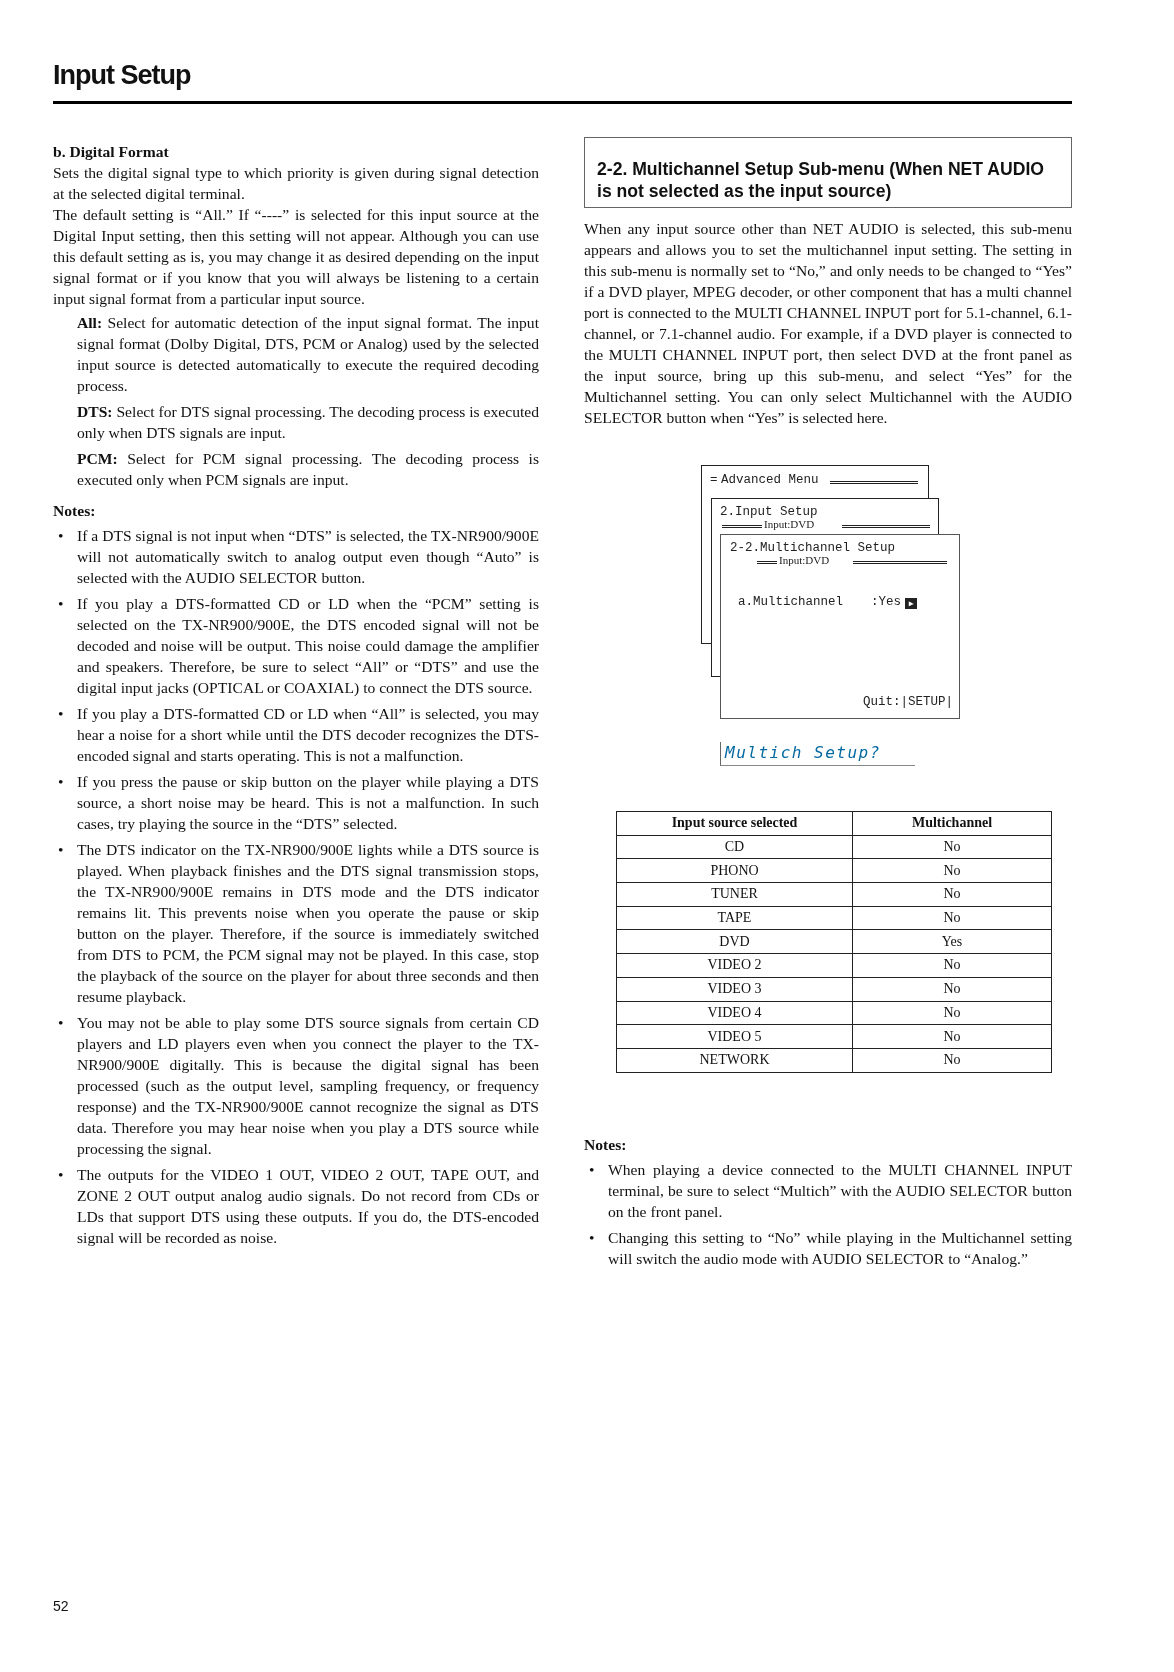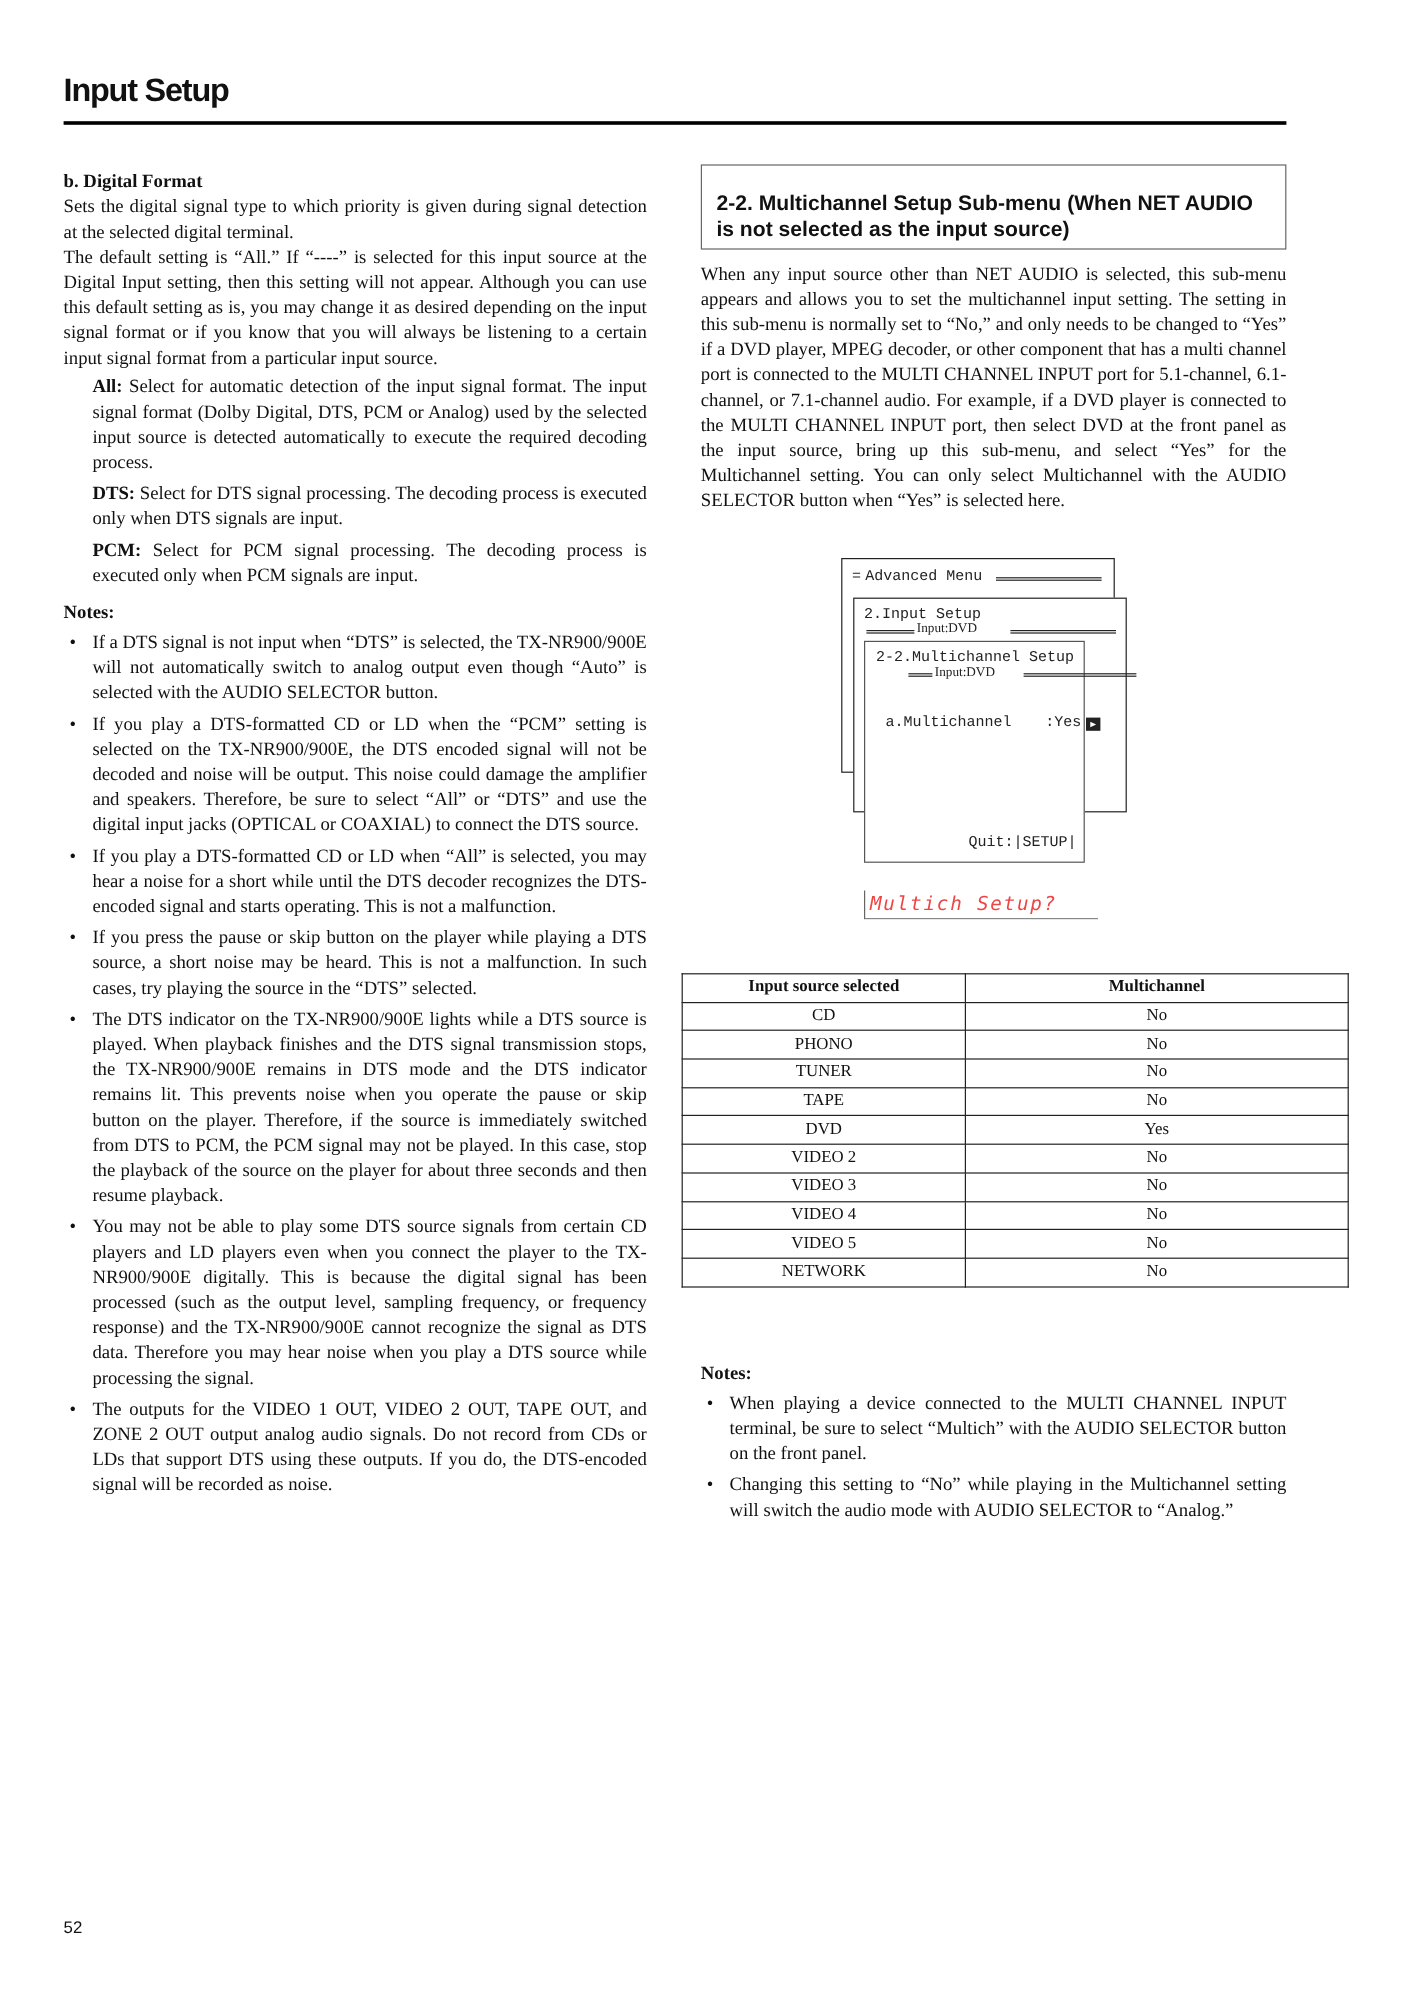--- a/index.html
+++ b/index.html
@@ -18,22 +18,22 @@
   ul.bullets li { position: relative; padding-left: 24px; margin-bottom: 5px; text-align: justify; }
   ul.bullets li::before { content: "\2022"; position: absolute; left: 5px; top: 0; }
   .box-head { border: 1.5px solid #666; padding: 20px 12px 5px 12px; font-family: "Liberation Sans", sans-serif; font-weight: bold; font-size: 17.6px; line-height: 22px; }
   .intro { margin-top: 10px; }
   .osd { position: absolute; font-family: "Liberation Mono", monospace; font-size: 12.5px; color: #222; }
   .osd-box { position: absolute; background: #fff; border: 1.3px solid #222; box-sizing: border-box; }
   .osd-box3 { border-color: #555; }
   .osd-line { position: absolute; white-space: pre; }
   .rule-dbl { position: absolute; height: 3px; border-top: 1px solid #222; border-bottom: 1px solid #222; box-sizing: border-box; }
   .yes-icon { display: inline-block; width: 12px; height: 11px; background: #222; color: #fff; font-size: 8px; line-height: 11px; text-align: center; vertical-align: -1px; margin-left: 4px; font-family: "DejaVu Sans Mono", monospace; }
-  .fp-display { position: absolute; left: 720px; top: 742px; width: 195px; height: 24px; border-left: 1px solid #666; border-bottom: 1px solid #888; font-family: "DejaVu Sans Mono", monospace; font-style: italic; font-size: 16px; letter-spacing: 1.5px; padding-left: 4px; box-sizing: border-box; line-height: 22px; color: #ef4444; }
-  table.mc { position: absolute; left: 568px; top: 811px; width: 556px; border-collapse: collapse; font-size: 14px; }
+  .fp-display { position: absolute; left: 720px; top: 742px; width: 195px; height: 24px; border-left: 1px solid #666; border-bottom: 1px solid #888; font-family: "DejaVu Sans Mono", monospace; font-style: italic; font-size: 16px; letter-spacing: 1.5px; padding-left: 4px; box-sizing: border-box; line-height: 22px; color: #0369a1; }
+  table.mc { position: absolute; left: 616px; top: 811px; width: 436px; border-collapse: collapse; font-size: 14px; }
   table.mc th, table.mc td { border: 1px solid #222; height: 22.7px; padding: 0; text-align: center; line-height: 20px; }
   table.mc th { font-weight: bold; }
   table.mc td.c1, table.mc th.c1 { width: 235px; }
   .notes-right { position: absolute; left: 584px; top: 1134px; width: 488px; font-size: 15.6px; line-height: 21px; }
   .page-num { position: absolute; left: 53px; top: 1598px; font-family: "Liberation Sans", sans-serif; font-size: 14px; }
 </style>
 </head>
 <body>
 
 <h1 class="page-title">Input Setup</h1>
@@ -75,21 +75,21 @@
     <span class="osd-line" style="left:8px;top:7px;">=</span>
     <span class="osd-line" style="left:19px;top:7px;">Advanced Menu</span>
     <div class="rule-dbl" style="left:128px;top:15px;width:88px;"></div>
   </div>
   <div class="osd-box" style="left:711px;top:498px;width:228px;height:179px;">
     <span class="osd-line" style="left:8px;top:6px;">2.Input Setup</span>
     <div class="rule-dbl" style="left:10px;top:26px;width:40px;"></div>
     <span class="osd-line" style="left:52px;top:19px;font-size:11px;font-family:'Liberation Serif',serif;">Input:DVD</span>
     <div class="rule-dbl" style="left:130px;top:26px;width:88px;"></div>
   </div>
-  <div class="osd-box osd-box3" style="left:720px;top:534px;width:184px;height:185px;">
+  <div class="osd-box osd-box3" style="left:720px;top:534px;width:240px;height:185px;">
     <span class="osd-line" style="left:9px;top:6px;">2-2.Multichannel Setup</span>
     <div class="rule-dbl" style="left:36px;top:26px;width:20px;"></div>
     <span class="osd-line" style="left:58px;top:19px;font-size:11px;font-family:'Liberation Serif',serif;">Input:DVD</span>
     <div class="rule-dbl" style="left:132px;top:26px;width:94px;"></div>
     <span class="osd-line" style="left:17px;top:60px;"><span>a.Multichannel</span><span style="display:inline-block;width:28px;"></span><span>:Yes</span><span class="yes-icon">▶</span></span>
     <span class="osd-line" style="right:6px;top:160px;">Quit:|SETUP|</span>
   </div>
 </div>
 
 <div class="fp-display">Multich Setup?</div>

